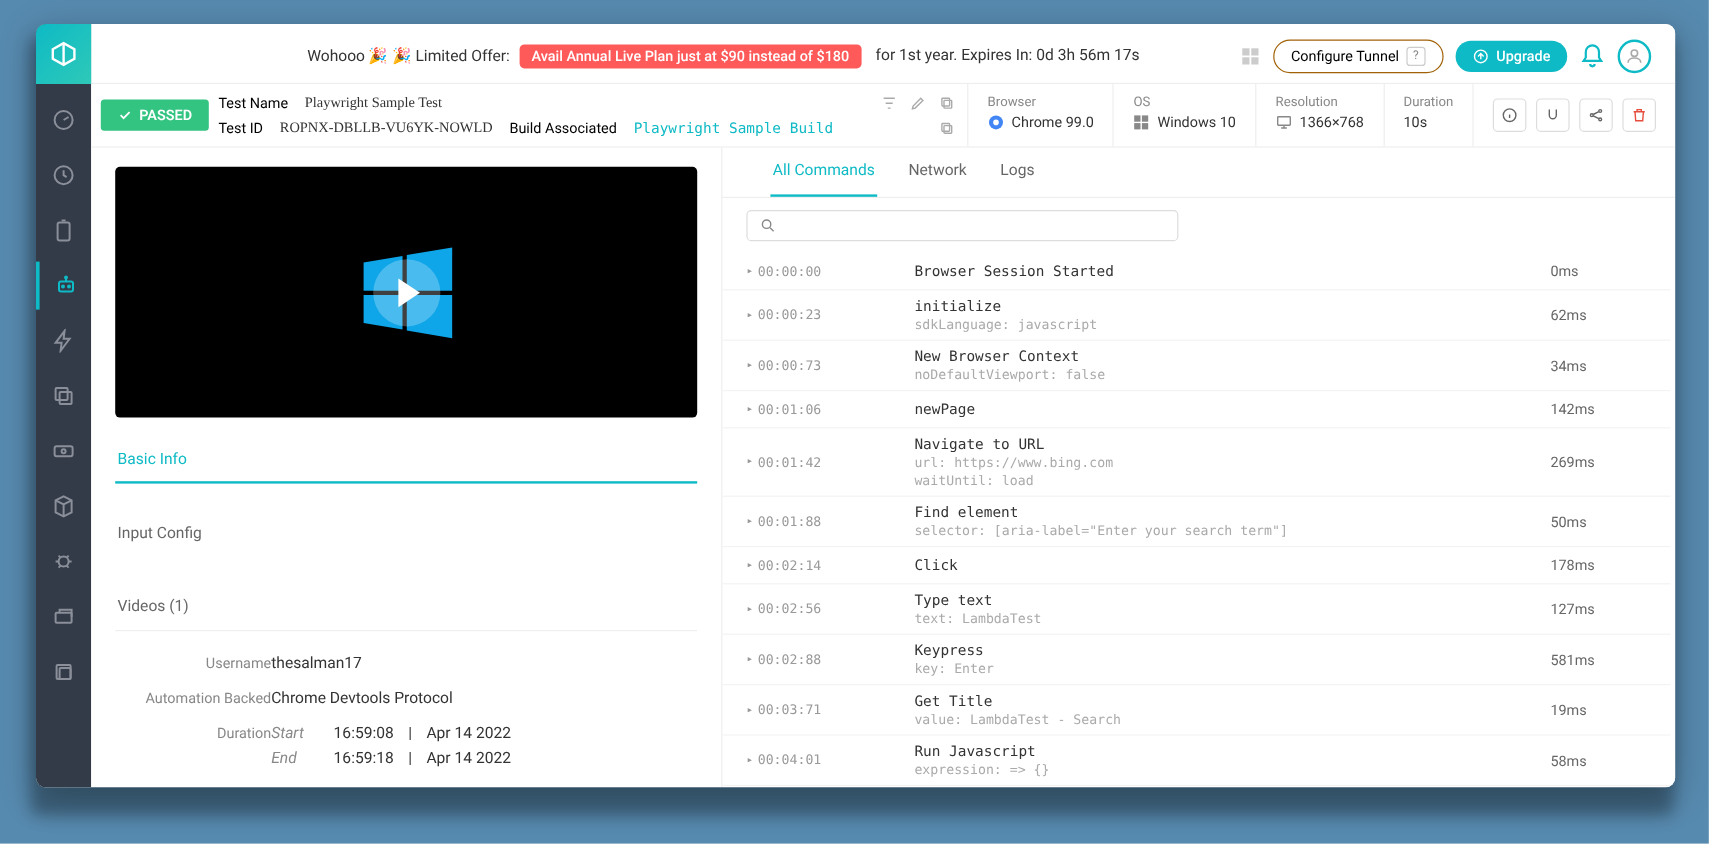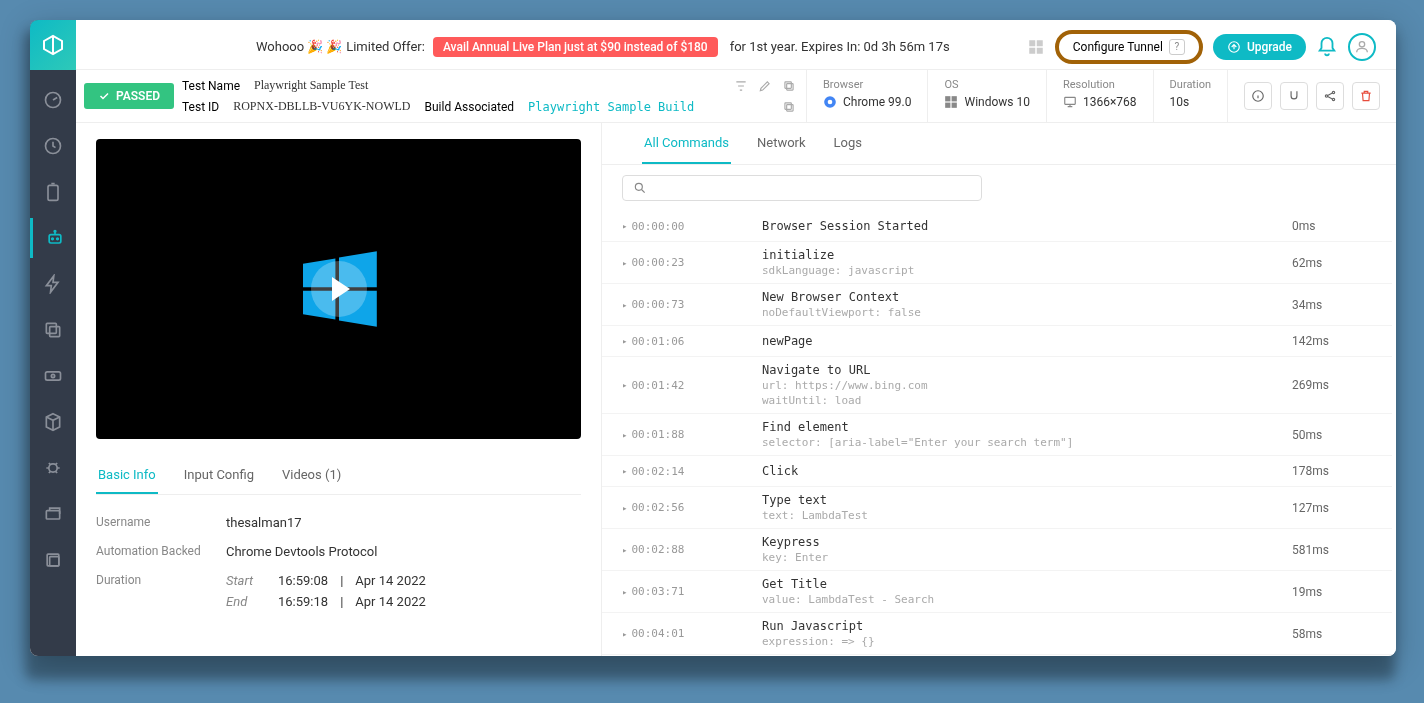--- a/index.html
+++ b/index.html
@@ -20,21 +20,21 @@
 
 .main { flex: 1; display: flex; flex-direction: column; background: #fff; }
 
 
 .topbar { height: 50px; border-bottom: 1px solid #eee; display: flex; align-items: center; padding: 4px 20px 0 180px; gap: 8px; position: relative; }
 .offer-text { font-size: 13px; color: #333; }
 .offer-badge { background: #FF5A5A; color: #fff; padding: 3px 10px; border-radius: 4px; font-size: 12px; font-weight: 500; }
 .offer-tail { font-size: 13px; color: #333; margin-left: 4px; }
 .topbar-right { margin-left: auto; display: flex; align-items: center; gap: 10px; }
 .grid-icon { width: 18px; height: 18px; color: #ccc; }
-.pill-btn { border: 4px solid #a16207; background: #fff; border-radius: 18px; padding: 5px 14px; font-size: 12px; display: flex; align-items: center; gap: 6px; cursor: pointer; }
+.pill-btn { border: 1px solid #a16207; background: #fff; border-radius: 18px; padding: 5px 14px; font-size: 12px; display: flex; align-items: center; gap: 6px; cursor: pointer; }
 .upgrade-btn { background: #0EBAC5; color: #fff; border: none; border-radius: 18px; padding: 6px 14px; font-size: 12px; display: flex; align-items: center; gap: 6px; cursor: pointer; font-weight: 500; }
 .bell-icon { color: #0EBAC5; width: 22px; height: 22px; }
 .avatar { width: 28px; height: 28px; border: 2px solid #0EBAC5; border-radius: 50%; display: flex; align-items: center; justify-content: center; }
 .avatar svg { width: 16px; height: 16px; color: #aaa; }
 
 
 .meta-row { display: flex; border-bottom: 1px solid #eee; }
 .meta-left { padding: 10px 8px; display: flex; align-items: center; gap: 18px; }
 .passed-badge { background: #33C481; color: #fff; padding: 6px 14px; border-radius: 3px; font-size: 12px; font-weight: 600; display: flex; align-items: center; gap: 6px; }
 .meta-info { flex: 1; padding: 8px 0; display: flex; flex-direction: column; gap: 6px; }
@@ -56,27 +56,27 @@
 .action-icon svg { width: 14px; height: 14px; }
 
 
 .content { flex: 1; display: flex; overflow: hidden; }
 .left-pane { width: 526px; padding: 16px 20px; display: flex; flex-direction: column; border-right: 1px solid #eee; }
 .video { width: 100%; height: 300px; background: #000; border-radius: 4px; display: flex; align-items: center; justify-content: center; position: relative; }
 .windows-logo { position: relative; }
 .play-overlay { position: absolute; width: 56px; height: 56px; background: rgba(255,255,255,0.25); border-radius: 50%; display: flex; align-items: center; justify-content: center; }
 .play-overlay::after { content: ''; border-left: 18px solid #fff; border-top: 12px solid transparent; border-bottom: 12px solid transparent; margin-left: 4px; }
 
-.subtabs { display: flex; gap: 24px; margin-top: 18px; border-bottom: 1px solid #eee; }
+.subtabs { display: flex; gap: 24px; margin-top: 18px; border-bottom: 1px solid #eee; flex-direction: column; }
 .subtab { padding: 10px 2px; font-size: 13px; color: #666; cursor: pointer; border-bottom: 2px solid transparent; }
 .subtab.active { color: #0EBAC5; border-bottom-color: #0EBAC5; }
 
 .info-grid { margin-top: 20px; display: flex; flex-direction: column; gap: 14px; font-size: 13px; }
 .info-row { display: flex; }
-.info-label { width: 130px; color: #888; font-size: 12px; }
+.info-label { width: 130px; color: #888; font-size: 12px; text-align: right; }
 .info-val { color: #333; }
 .duration-block { display: flex; flex-direction: column; gap: 6px; }
 .duration-line { display: flex; gap: 12px; font-size: 13px; color: #333; }
 .duration-line .sep { color: #333; }
 .duration-line .lbl { color: #888; font-style: italic; width: 40px; }
 
 
 .right-pane { flex: 1; display: flex; flex-direction: column; }
 .cmd-tabs { display: flex; gap: 24px; padding: 0 20px; border-bottom: 1px solid #eee; }
 .cmd-tab { padding: 12px 2px; font-size: 13px; color: #666; cursor: pointer; border-bottom: 2px solid transparent; }

